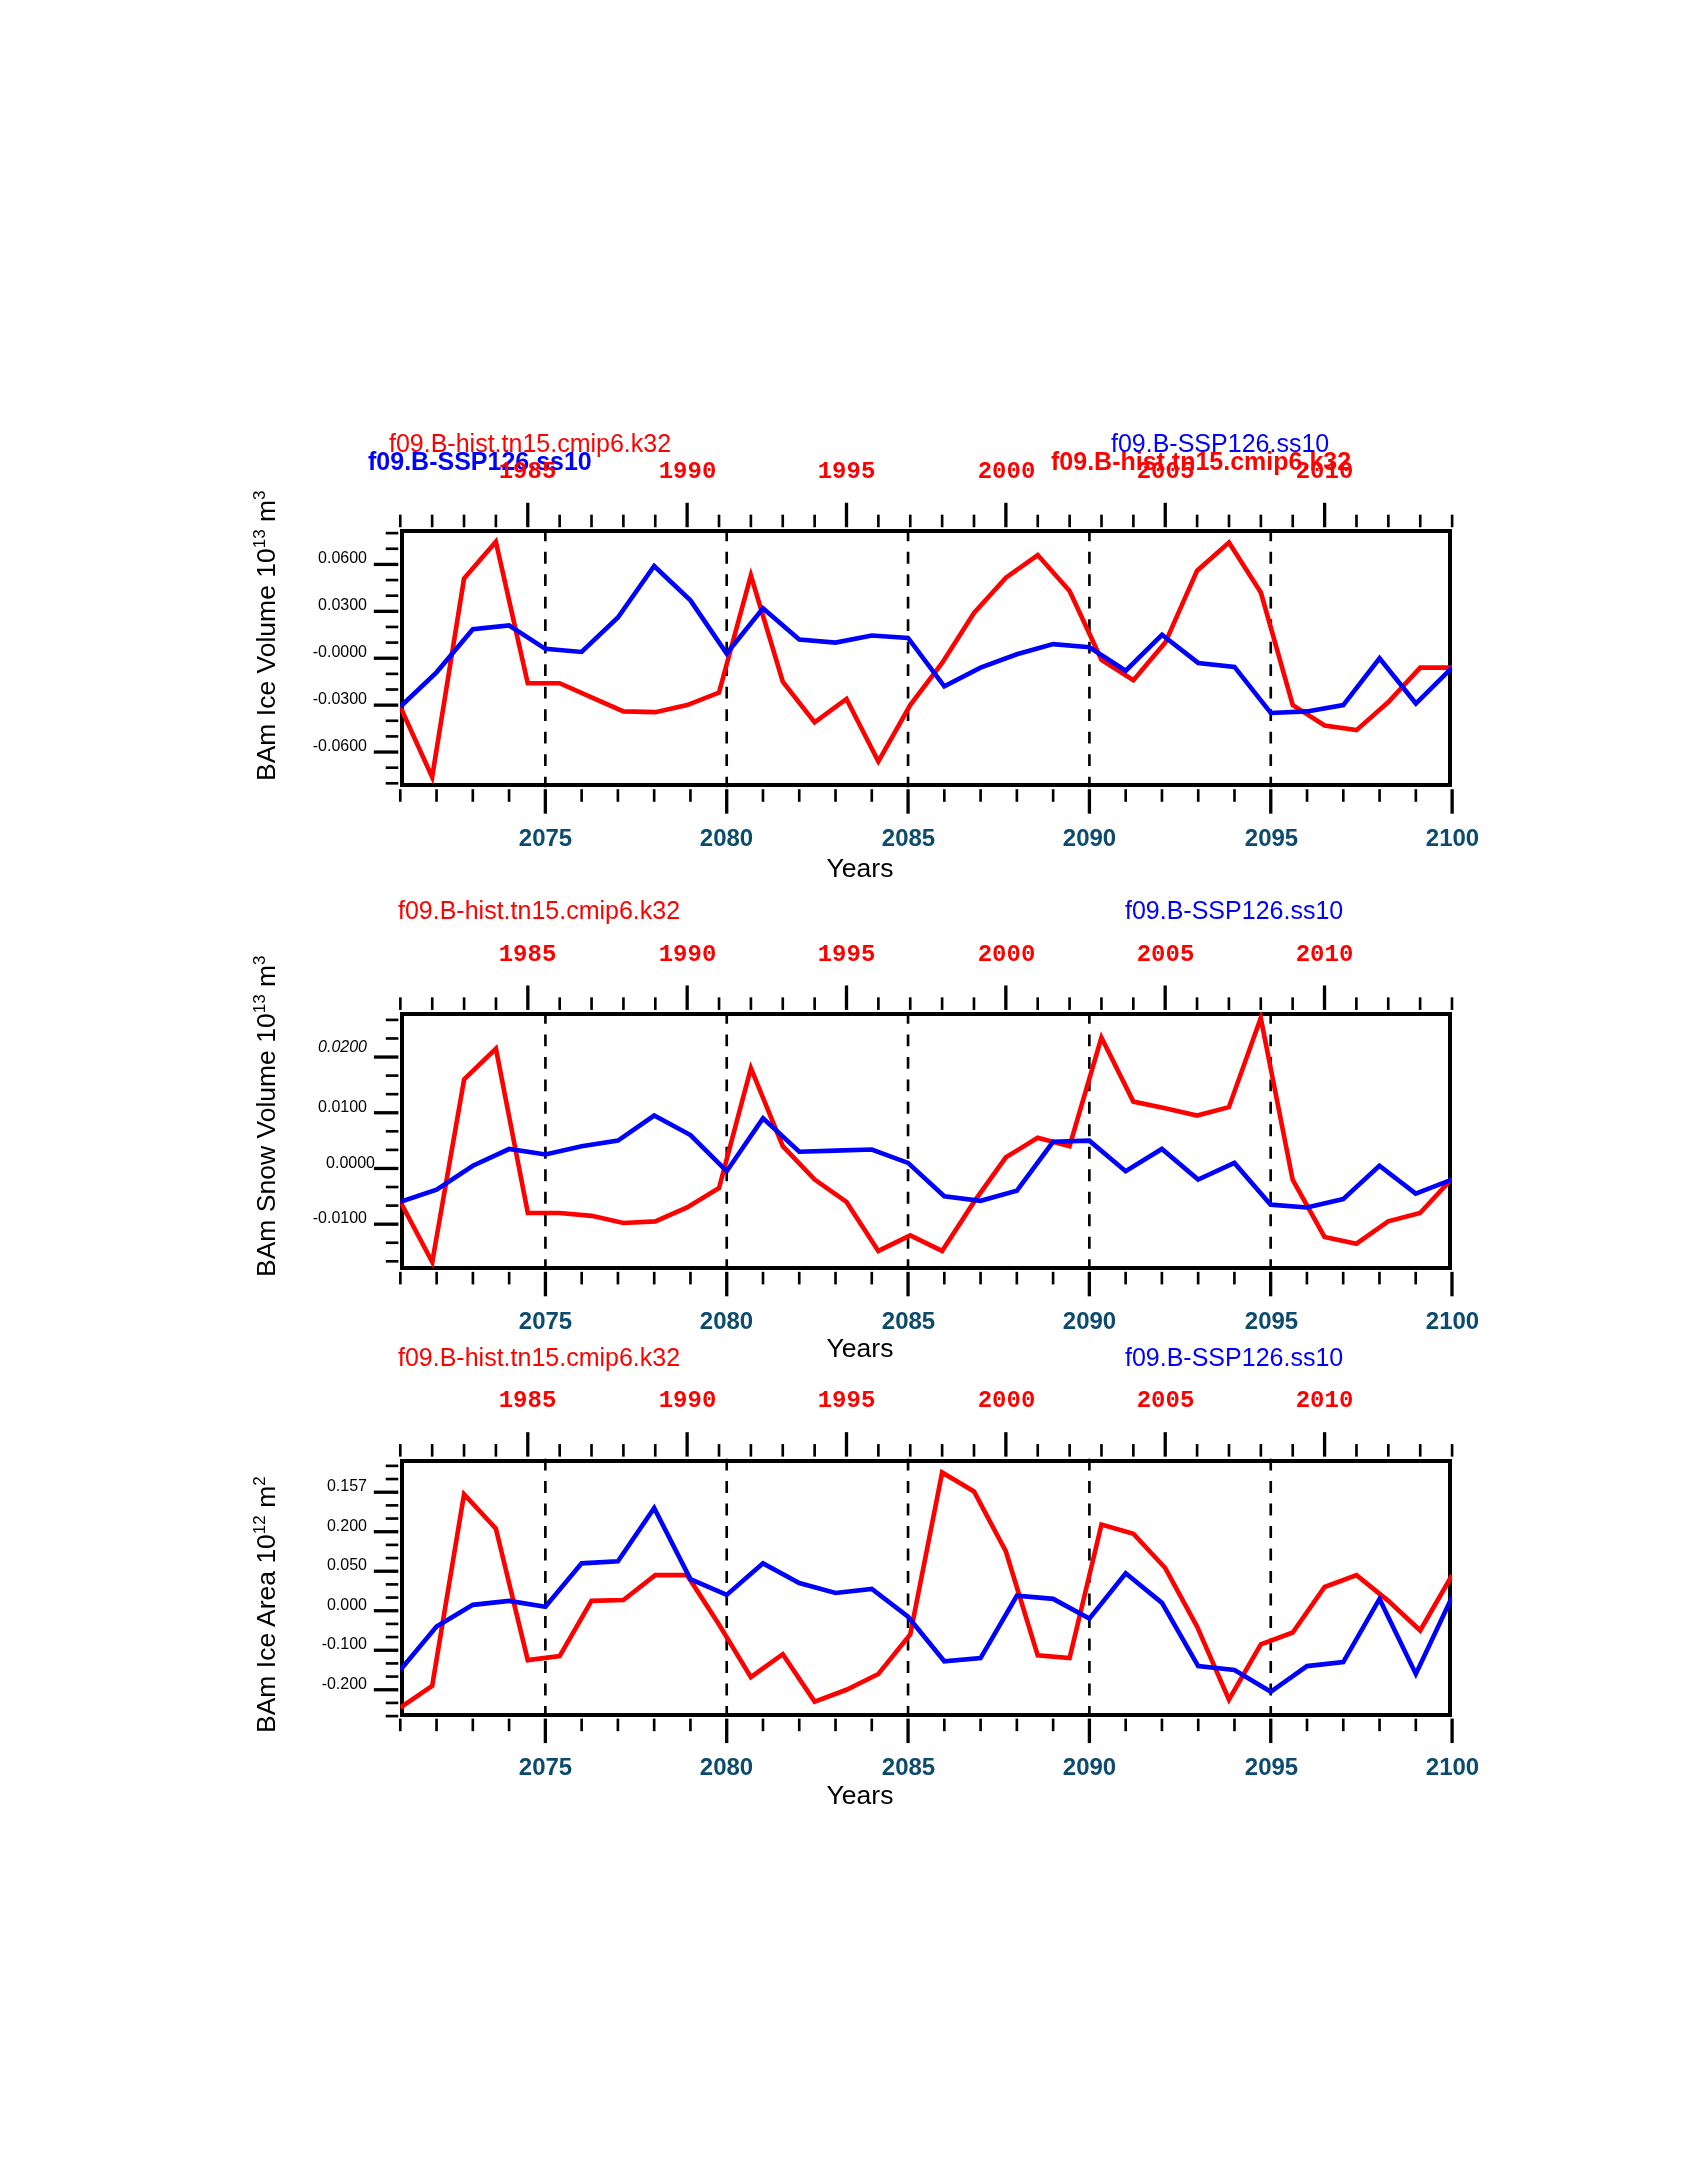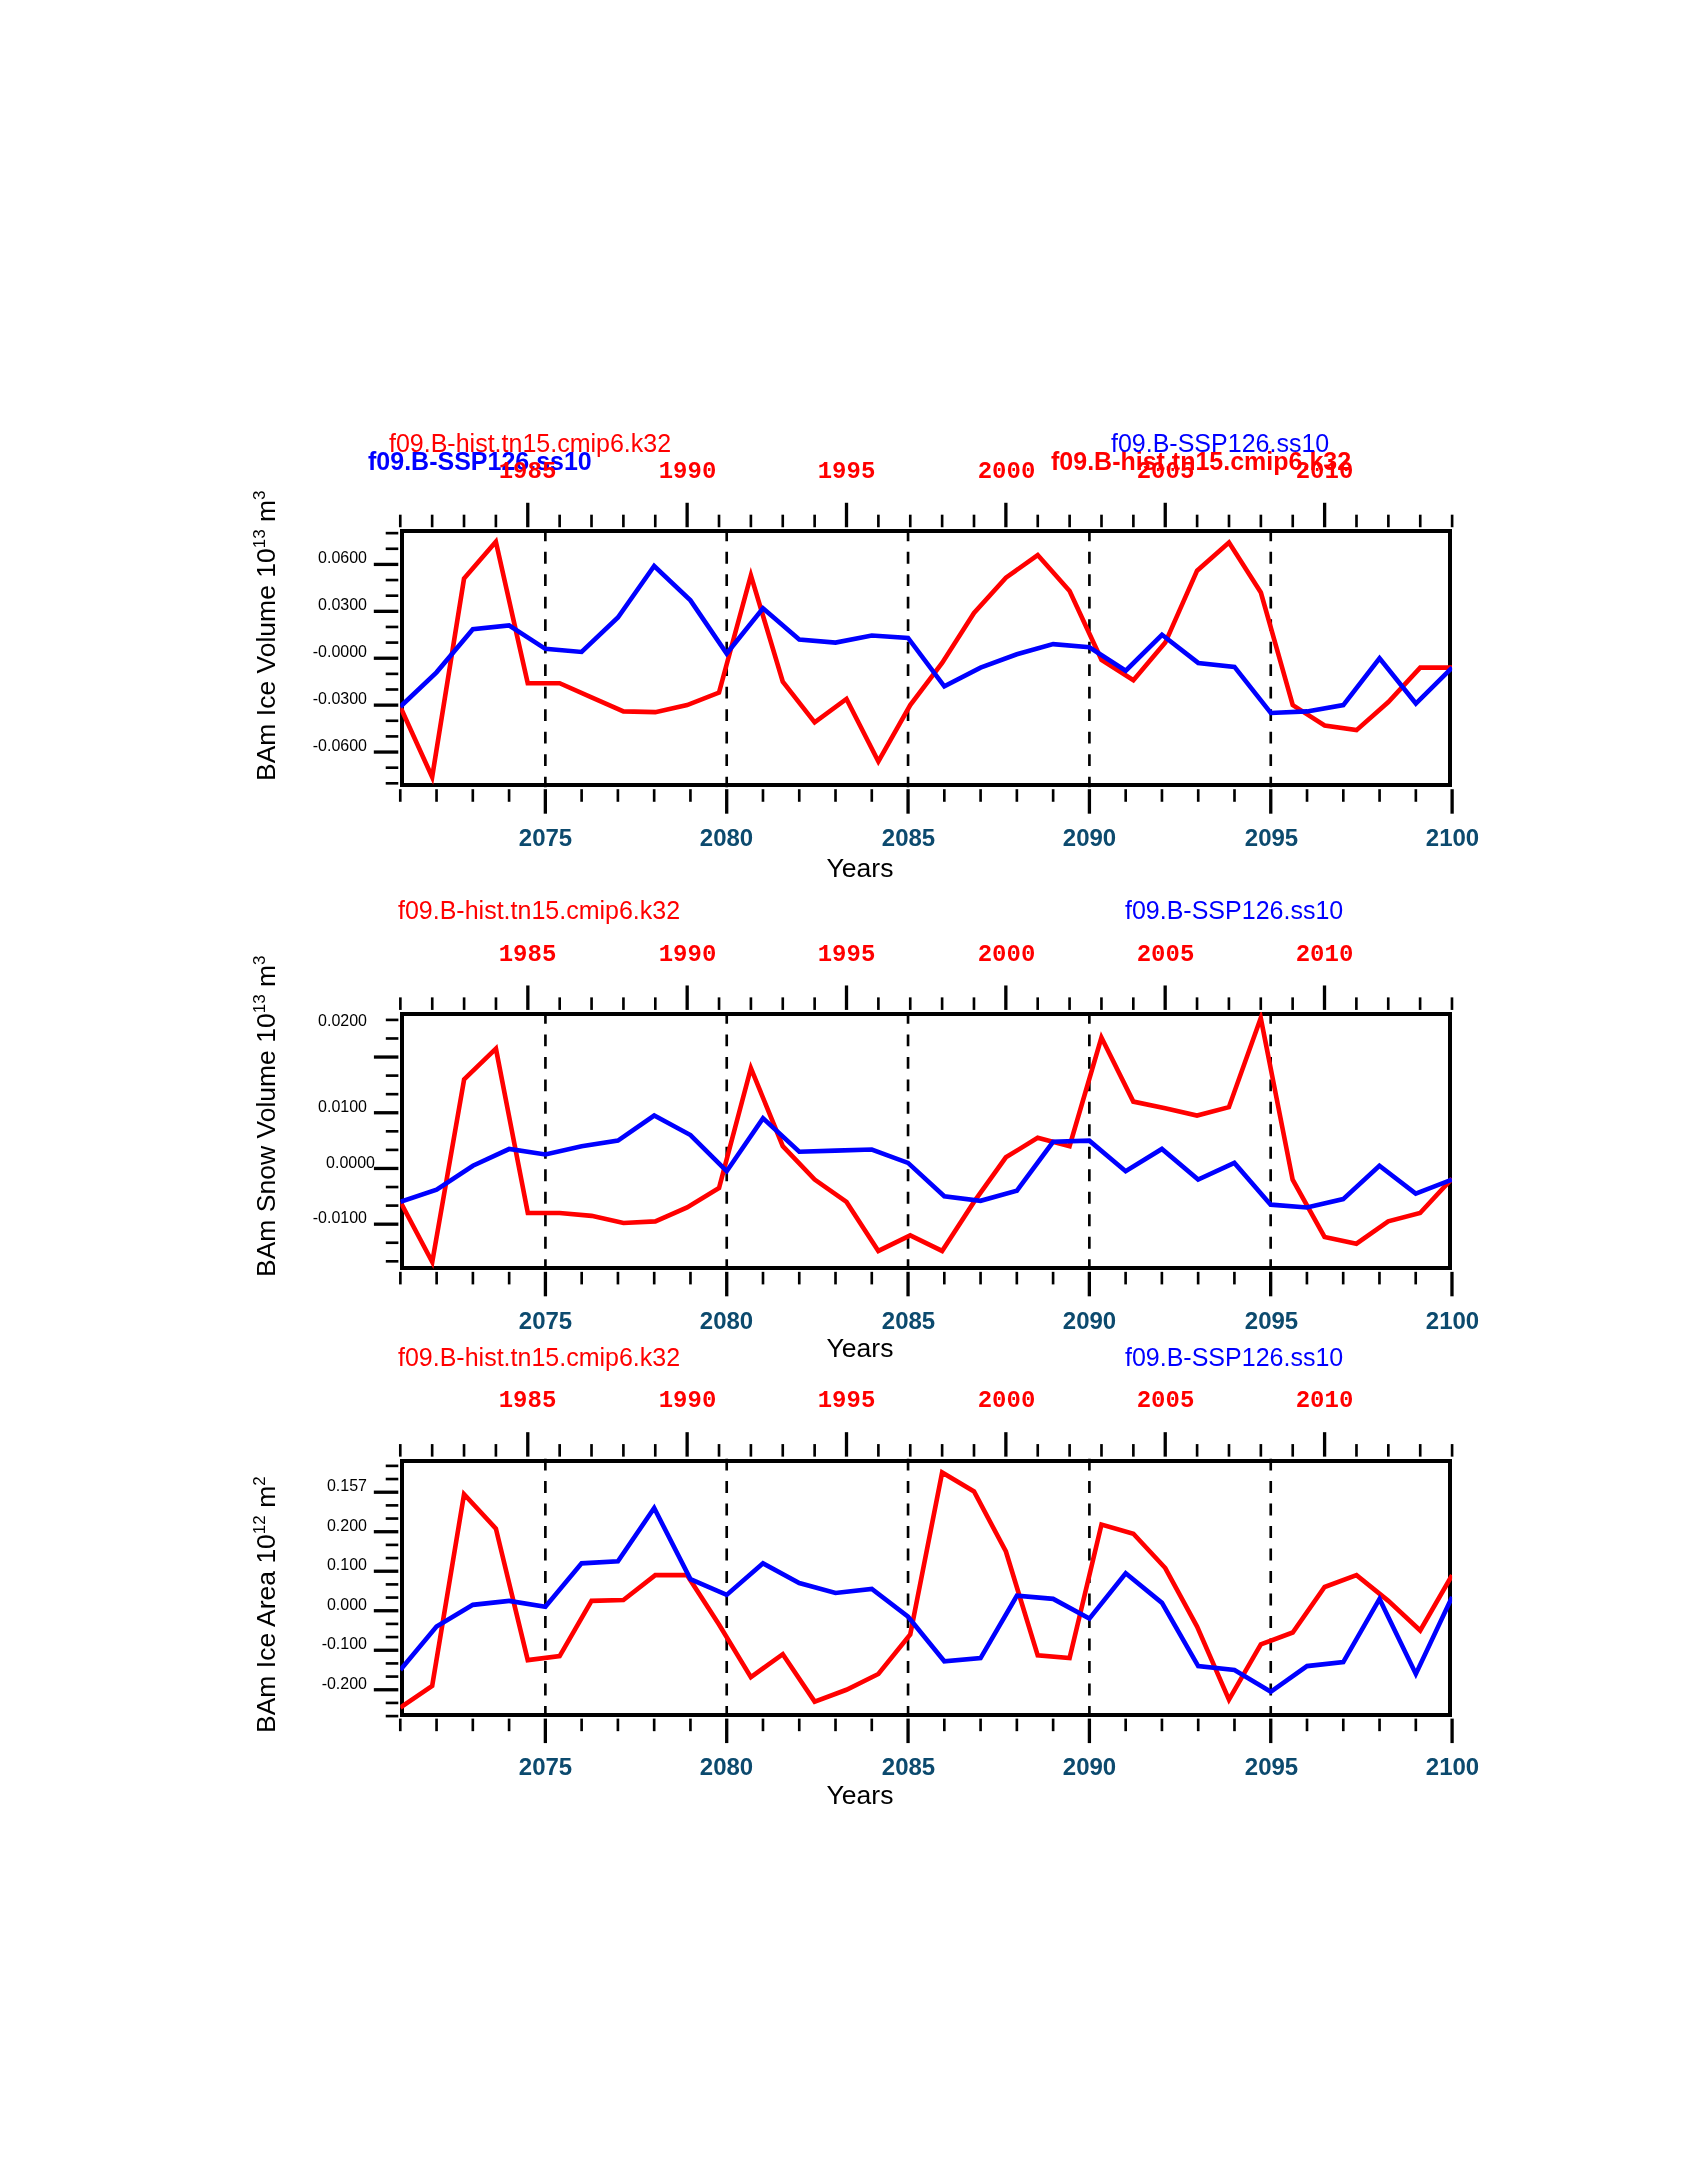--- a/index.html
+++ b/index.html
@@ -268,21 +268,21 @@
           <clipPath id="clip-p1">
             <rect x="605" y="1530" width="1590" height="390"></rect>
           </clipPath>
         </defs>
         <g clip-path="url(#clip-p1)">
           <polyline points="605.0,1817.2 653.2,1908.2 701.4,1631.9 749.5,1585.6 797.7,1834.1 845.9,1834.1 894.1,1838.3 942.3,1849.2 990.5,1846.7 1038.6,1825.7 1086.8,1796.2 1135.0,1615.1 1183.2,1733.0 1231.4,1783.5 1279.5,1817.2 1327.7,1891.4 1375.9,1867.8 1424.1,1891.4 1472.3,1817.2 1520.5,1749.8 1568.6,1720.4 1616.8,1733.0 1665.0,1568.7 1713.2,1665.6 1761.4,1675.7 1809.5,1686.7 1857.7,1674.0 1905.9,1539.3 1954.1,1783.5 2002.3,1870.3 2050.5,1880.4 2098.6,1846.7 2146.8,1834.1 2195.0,1781.9" class="series-red"></polyline>
           <polyline points="605.0,1817.2 659.8,1798.7 714.7,1762.5 769.5,1737.2 824.3,1745.6 879.1,1733.0 934.0,1724.6 988.8,1686.7 1043.6,1716.2 1098.4,1770.9 1153.3,1690.9 1208.1,1741.4 1262.9,1739.7 1317.8,1738.1 1372.6,1758.3 1427.4,1808.8 1482.2,1815.6 1537.1,1800.4 1591.9,1726.3 1646.7,1724.6 1701.6,1770.9 1756.4,1737.2 1811.2,1783.5 1866.0,1758.3 1920.9,1821.4 1975.7,1825.7 2030.5,1813.0 2085.3,1762.5 2140.2,1804.6 2195.0,1783.5" class="series-blue"></polyline>
         </g>
       </svg>
     <div class="xtitle" style="left:794px;top:1333px;width:132px;">Years</div>
-  <div class="ytick" style="left: 208px; width: 159px; top: 1012px;">0.0200</div>
+  <div class="ytick" style="left: 208px; width: 159px; top: 1038px; font-style: italic;">0.0200</div>
       <div class="ytick" style="left: 208px; width: 159px; top: 1098px;">0.0100</div>
       <div class="ytick" style="left: 216px; width: 159px; top: 1154px;">0.0000</div>
       <div class="ytick" style="left: 208px; width: 159px; top: 1209px;">-0.0100</div>
       <div class="xtick-top" style="left: 481px; width: 93px; top: 941px;">1985</div>
       <div class="xtick-top" style="left: 641px; width: 93px; top: 941px;">1990</div>
       <div class="xtick-top" style="left: 800px; width: 93px; top: 941px;">1995</div>
       <div class="xtick-top" style="left: 960px; width: 93px; top: 941px;">2000</div>
       <div class="xtick-top" style="left: 1119px; width: 93px; top: 941px;">2005</div>
       <div class="xtick-top" style="left: 1278px; width: 93px; top: 941px;">2010</div>
       <div class="xtick-bottom" style="left: 499px; width: 93px; top: 1307px;">2075</div>
@@ -396,21 +396,21 @@
           </clipPath>
         </defs>
         <g clip-path="url(#clip-p2)">
           <polyline points="605.0,2581.3 653.2,2548.4 701.4,2258.8 749.5,2310.7 797.7,2509.6 845.9,2503.6 894.1,2420.0 942.3,2418.8 990.5,2381.2 1038.6,2381.2 1086.8,2455.8 1135.0,2535.3 1183.2,2500.6 1231.4,2572.3 1279.5,2554.4 1327.7,2530.5 1375.9,2470.8 1424.1,2225.9 1472.3,2254.6 1520.5,2345.4 1568.6,2502.4 1616.8,2506.6 1665.0,2304.7 1713.2,2318.5 1761.4,2370.4 1809.5,2458.8 1857.7,2569.3 1905.9,2485.7 1954.1,2467.8 2002.3,2399.1 2050.5,2381.2 2098.6,2420.0 2146.8,2464.8 2195.0,2381.2" class="series-red"></polyline>
           <polyline points="605.0,2524.5 659.8,2458.8 714.7,2426.0 769.5,2420.0 824.3,2429.0 879.1,2363.3 934.0,2360.3 988.8,2279.7 1043.6,2387.2 1098.4,2411.0 1153.3,2363.3 1208.1,2393.1 1262.9,2408.1 1317.8,2402.1 1372.6,2443.9 1427.4,2511.4 1482.2,2506.6 1537.1,2412.2 1591.9,2417.0 1646.7,2446.9 1701.6,2378.2 1756.4,2423.0 1811.2,2518.6 1866.0,2524.5 1920.9,2557.4 1975.7,2518.6 2030.5,2512.6 2085.3,2417.0 2140.2,2530.5 2195.0,2414.0" class="series-blue"></polyline>
         </g>
       </svg>
     <div class="xtitle" style="left:794px;top:1780px;width:132px;">Years</div>
   <div class="ytick" style="left: 208px; width: 159px; top: 1477px;">0.157</div>
       <div class="ytick" style="left: 208px; width: 159px; top: 1517px;">0.200</div>
-      <div class="ytick" style="left: 208px; width: 159px; top: 1556px;">0.100</div>
+      <div class="ytick" style="left: 208px; width: 159px; top: 1556px;">0.050</div>
       <div class="ytick" style="left: 208px; width: 159px; top: 1596px;">0.000</div>
       <div class="ytick" style="left: 208px; width: 159px; top: 1635px;">-0.100</div>
       <div class="ytick" style="left: 208px; width: 159px; top: 1675px;">-0.200</div>
       <div class="xtick-top" style="left: 481px; width: 93px; top: 1387px;">1985</div>
       <div class="xtick-top" style="left: 641px; width: 93px; top: 1387px;">1990</div>
       <div class="xtick-top" style="left: 800px; width: 93px; top: 1387px;">1995</div>
       <div class="xtick-top" style="left: 960px; width: 93px; top: 1387px;">2000</div>
       <div class="xtick-top" style="left: 1119px; width: 93px; top: 1387px;">2005</div>
       <div class="xtick-top" style="left: 1278px; width: 93px; top: 1387px;">2010</div>
       <div class="xtick-bottom" style="left: 499px; width: 93px; top: 1753px;">2075</div>

